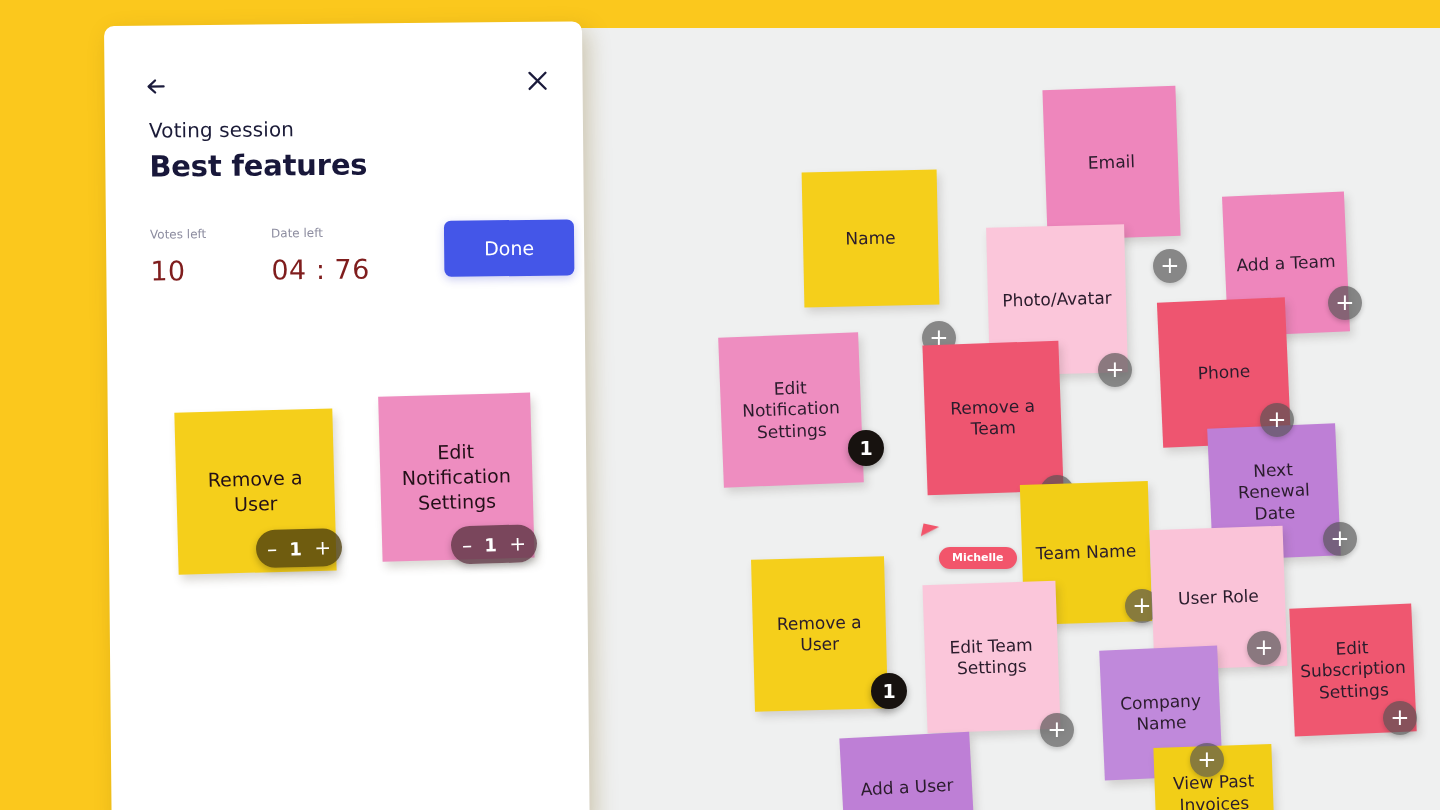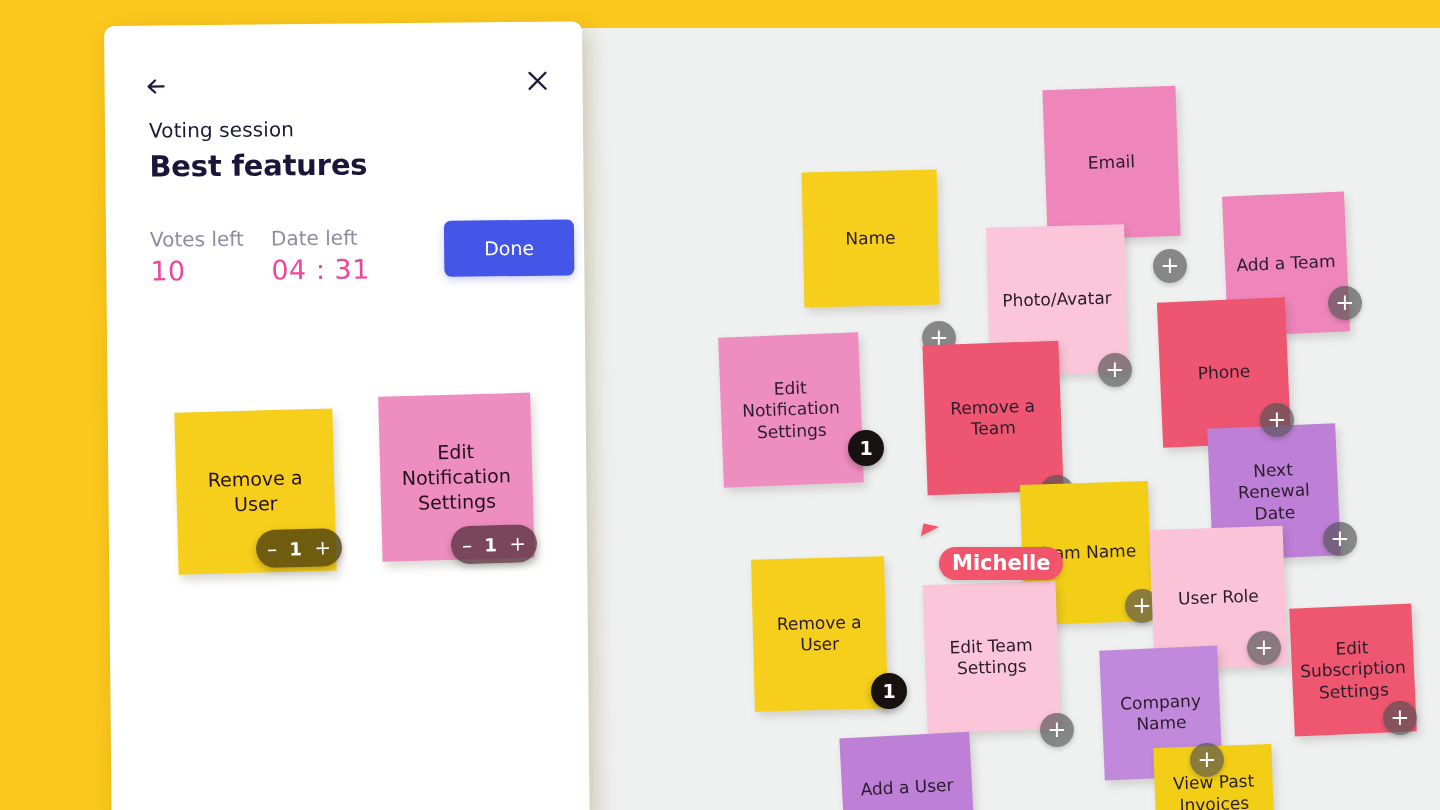--- a/index.html
+++ b/index.html
@@ -96,21 +96,21 @@
     width: 0; height: 0;
     border-left: 16px solid #F2556B;
     border-bottom: 13px solid transparent;
     transform: rotate(12deg);
     filter: drop-shadow(0 2px 2px rgba(0,0,0,0.18));
   }
   #cursor-michelle .name-pill {
     position: absolute; left: 17px; top: 22px;
     background: #F2556B;
     color: #fff;
-    font-size: 21px; font-weight: 700;
+    font-size: 11px; font-weight: 700;
     padding: 4px 13px 5px;
     border-radius: 20px;
     white-space: nowrap;
     box-shadow: 0 2px 5px rgba(0,0,0,0.2);
   }
 
   
   #panel {
     position: absolute;
     left: 104px; top: 26px;
@@ -149,25 +149,25 @@
   #title {
     position: absolute; left: 44px; top: 124px;
     font-size: 29px; font-weight: 700;
     color: #18173A;
     letter-spacing: -0.2px;
   }
 
   #stats { position: absolute; left: 44px; top: 202px; width: 400px; }
   .stat-label {
     position: absolute; top: 0;
-    font-size: 20px; color: #8D8DA0;
+    font-size: 12px; color: #8D8DA0;
   }
   .stat-value {
     position: absolute; top: 28px;
-    font-size: 27px; color: #ec4899;
+    font-size: 27px; color: #7f1d1d;
     letter-spacing: 0.5px;
   }
   #votes-left-label { left: 0; }
   #votes-left-value { left: 0; }
   #time-left-label  { left: 121px; }
   #time-left-value  { left: 121px; }
 
   #done-btn {
     position: absolute; left: 338px; top: 198px;
     width: 130px; height: 56px;
@@ -346,21 +346,21 @@
         </div>
       </div>
 
       <div id="eyebrow">Voting session</div>
       <div id="title">Best features</div>
 
       <div id="stats">
         <div class="stat-label" id="votes-left-label">Votes left</div>
         <div class="stat-value" id="votes-left-value">10</div>
         <div class="stat-label" id="time-left-label">Date left</div>
-        <div class="stat-value" id="time-left-value">04 : 31</div>
+        <div class="stat-value" id="time-left-value">04 : 76</div>
       </div>
 
       <button id="done-btn">Done</button>
 
       <div id="panel-notes">
 
         <div class="pnote" style="left:68px; top:26px; width:158px; height:162px; background:#F5CF1B; transform:rotate(-1deg);">
           <span>Remove a User</span>
         </div>
         <div class="stepper stepper-yellow" style="left:147px; top:145px; transform:rotate(-1deg);">

